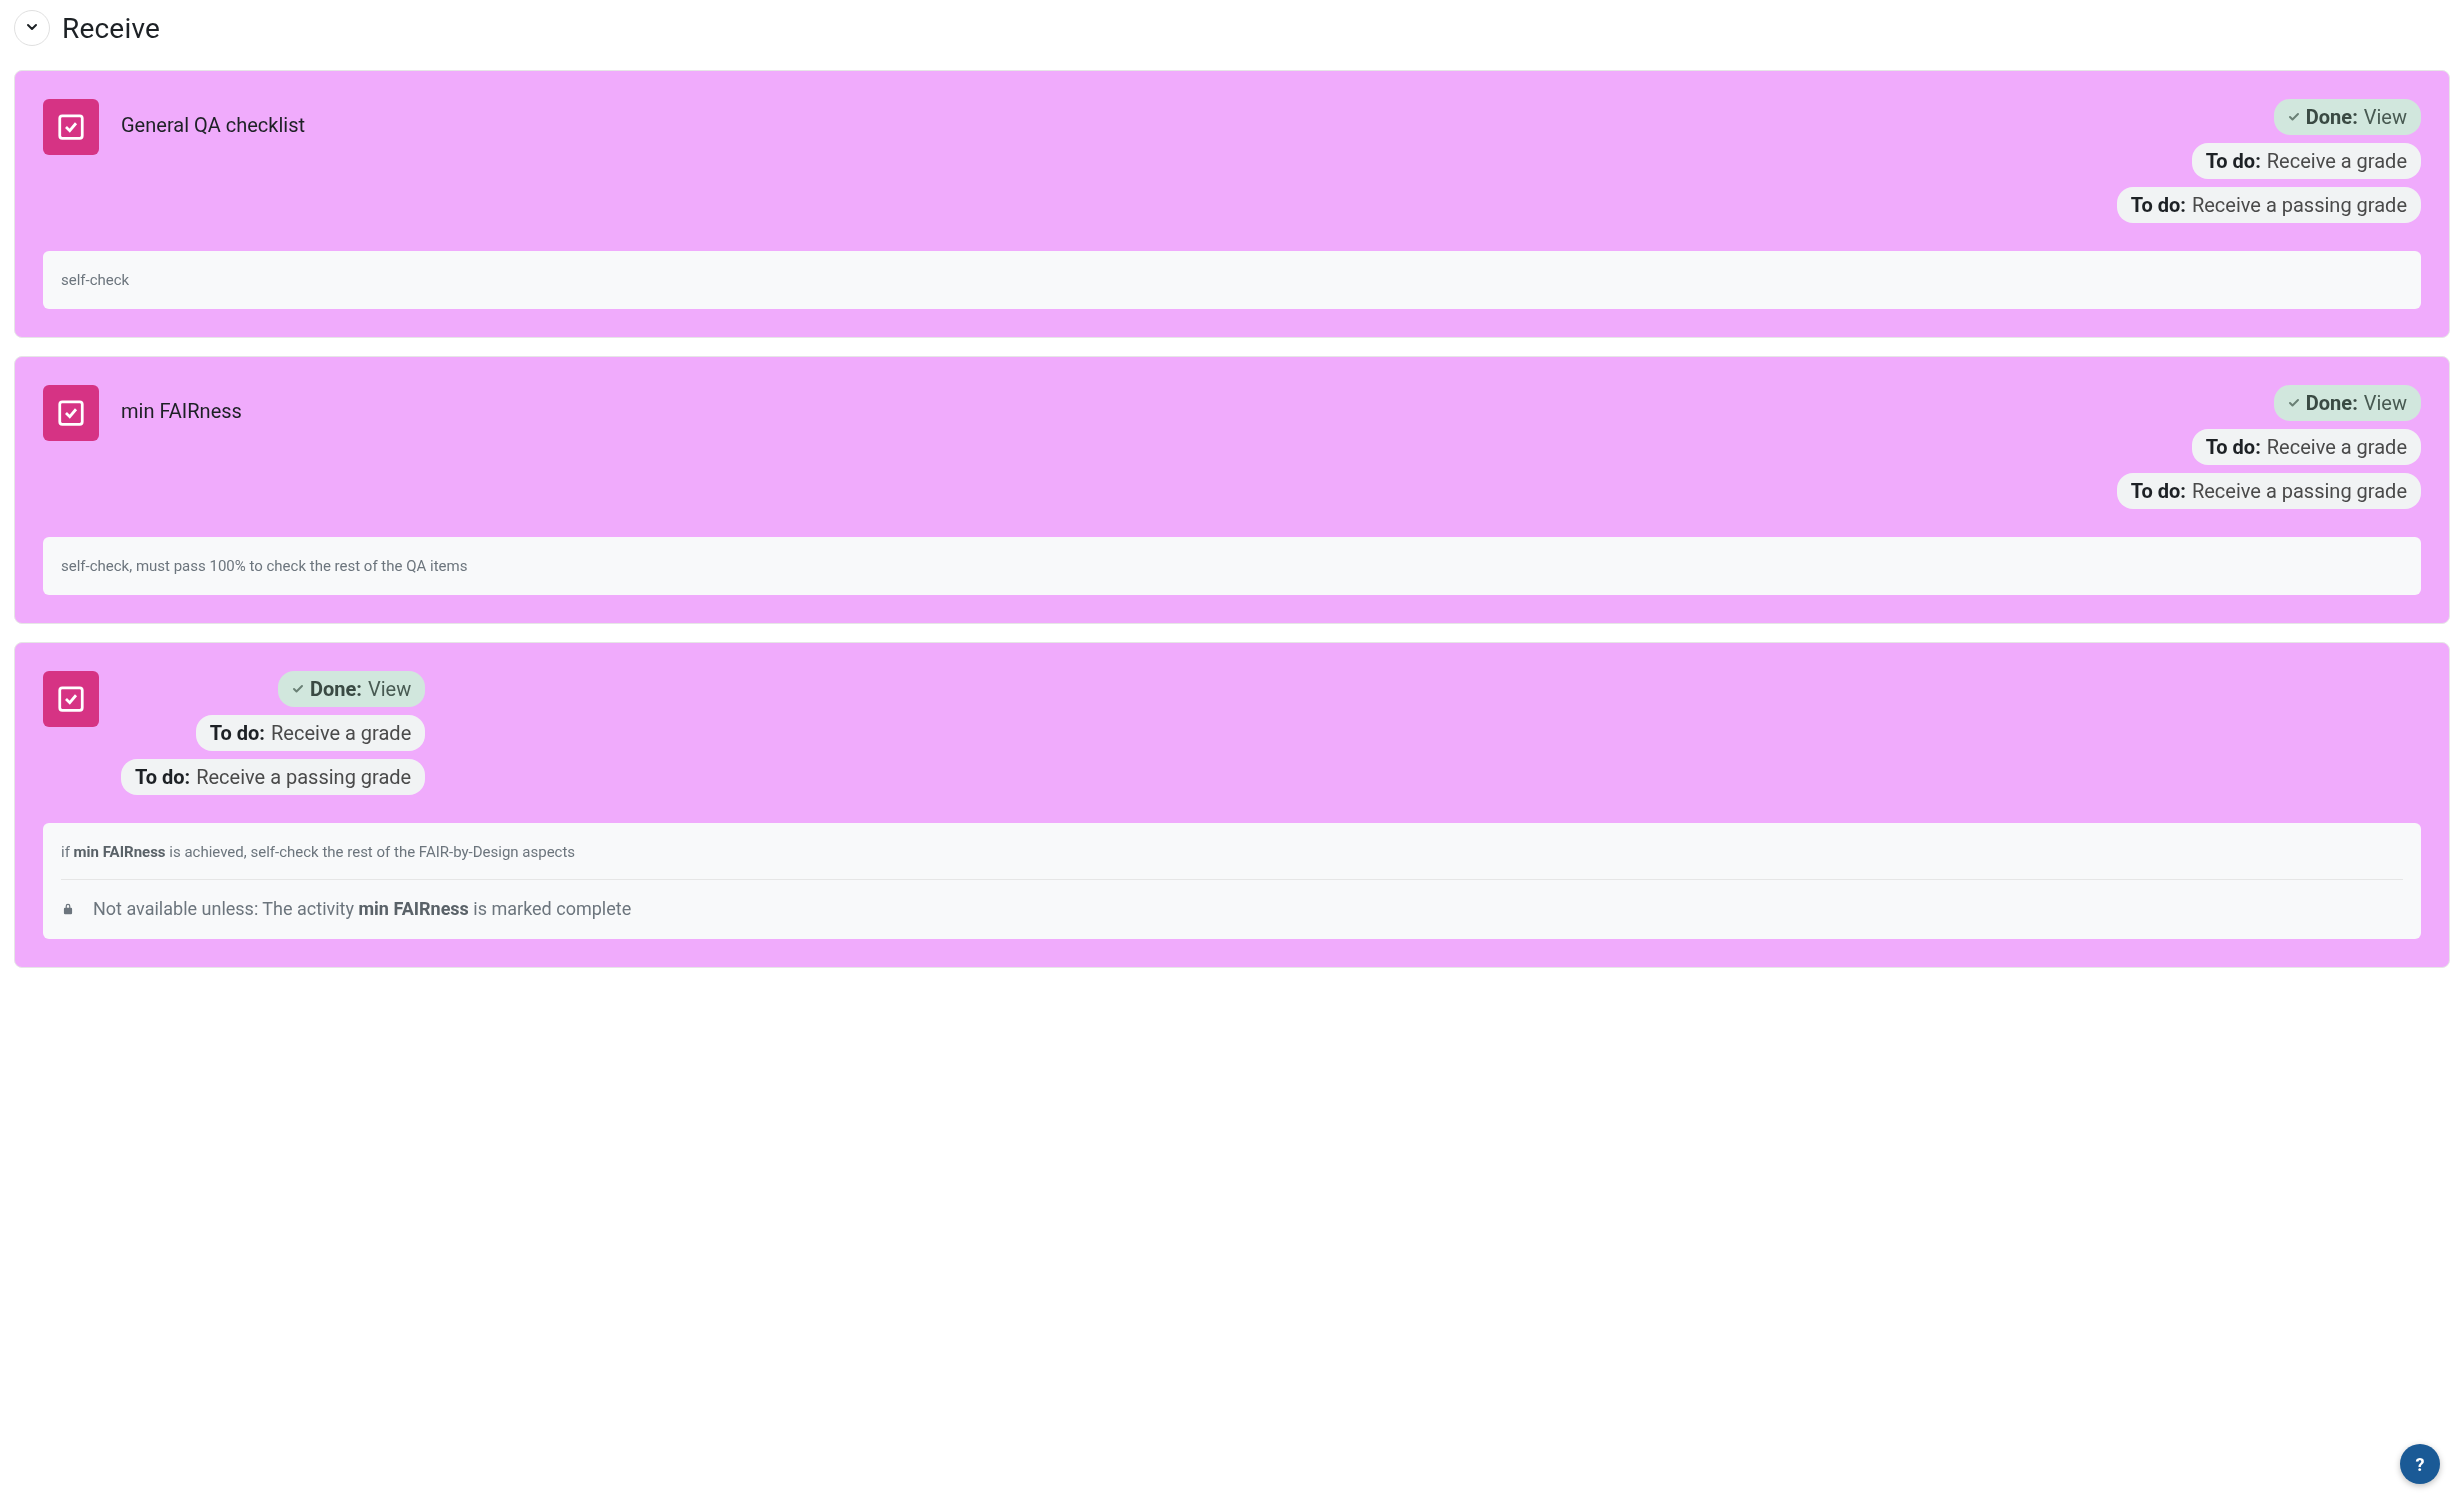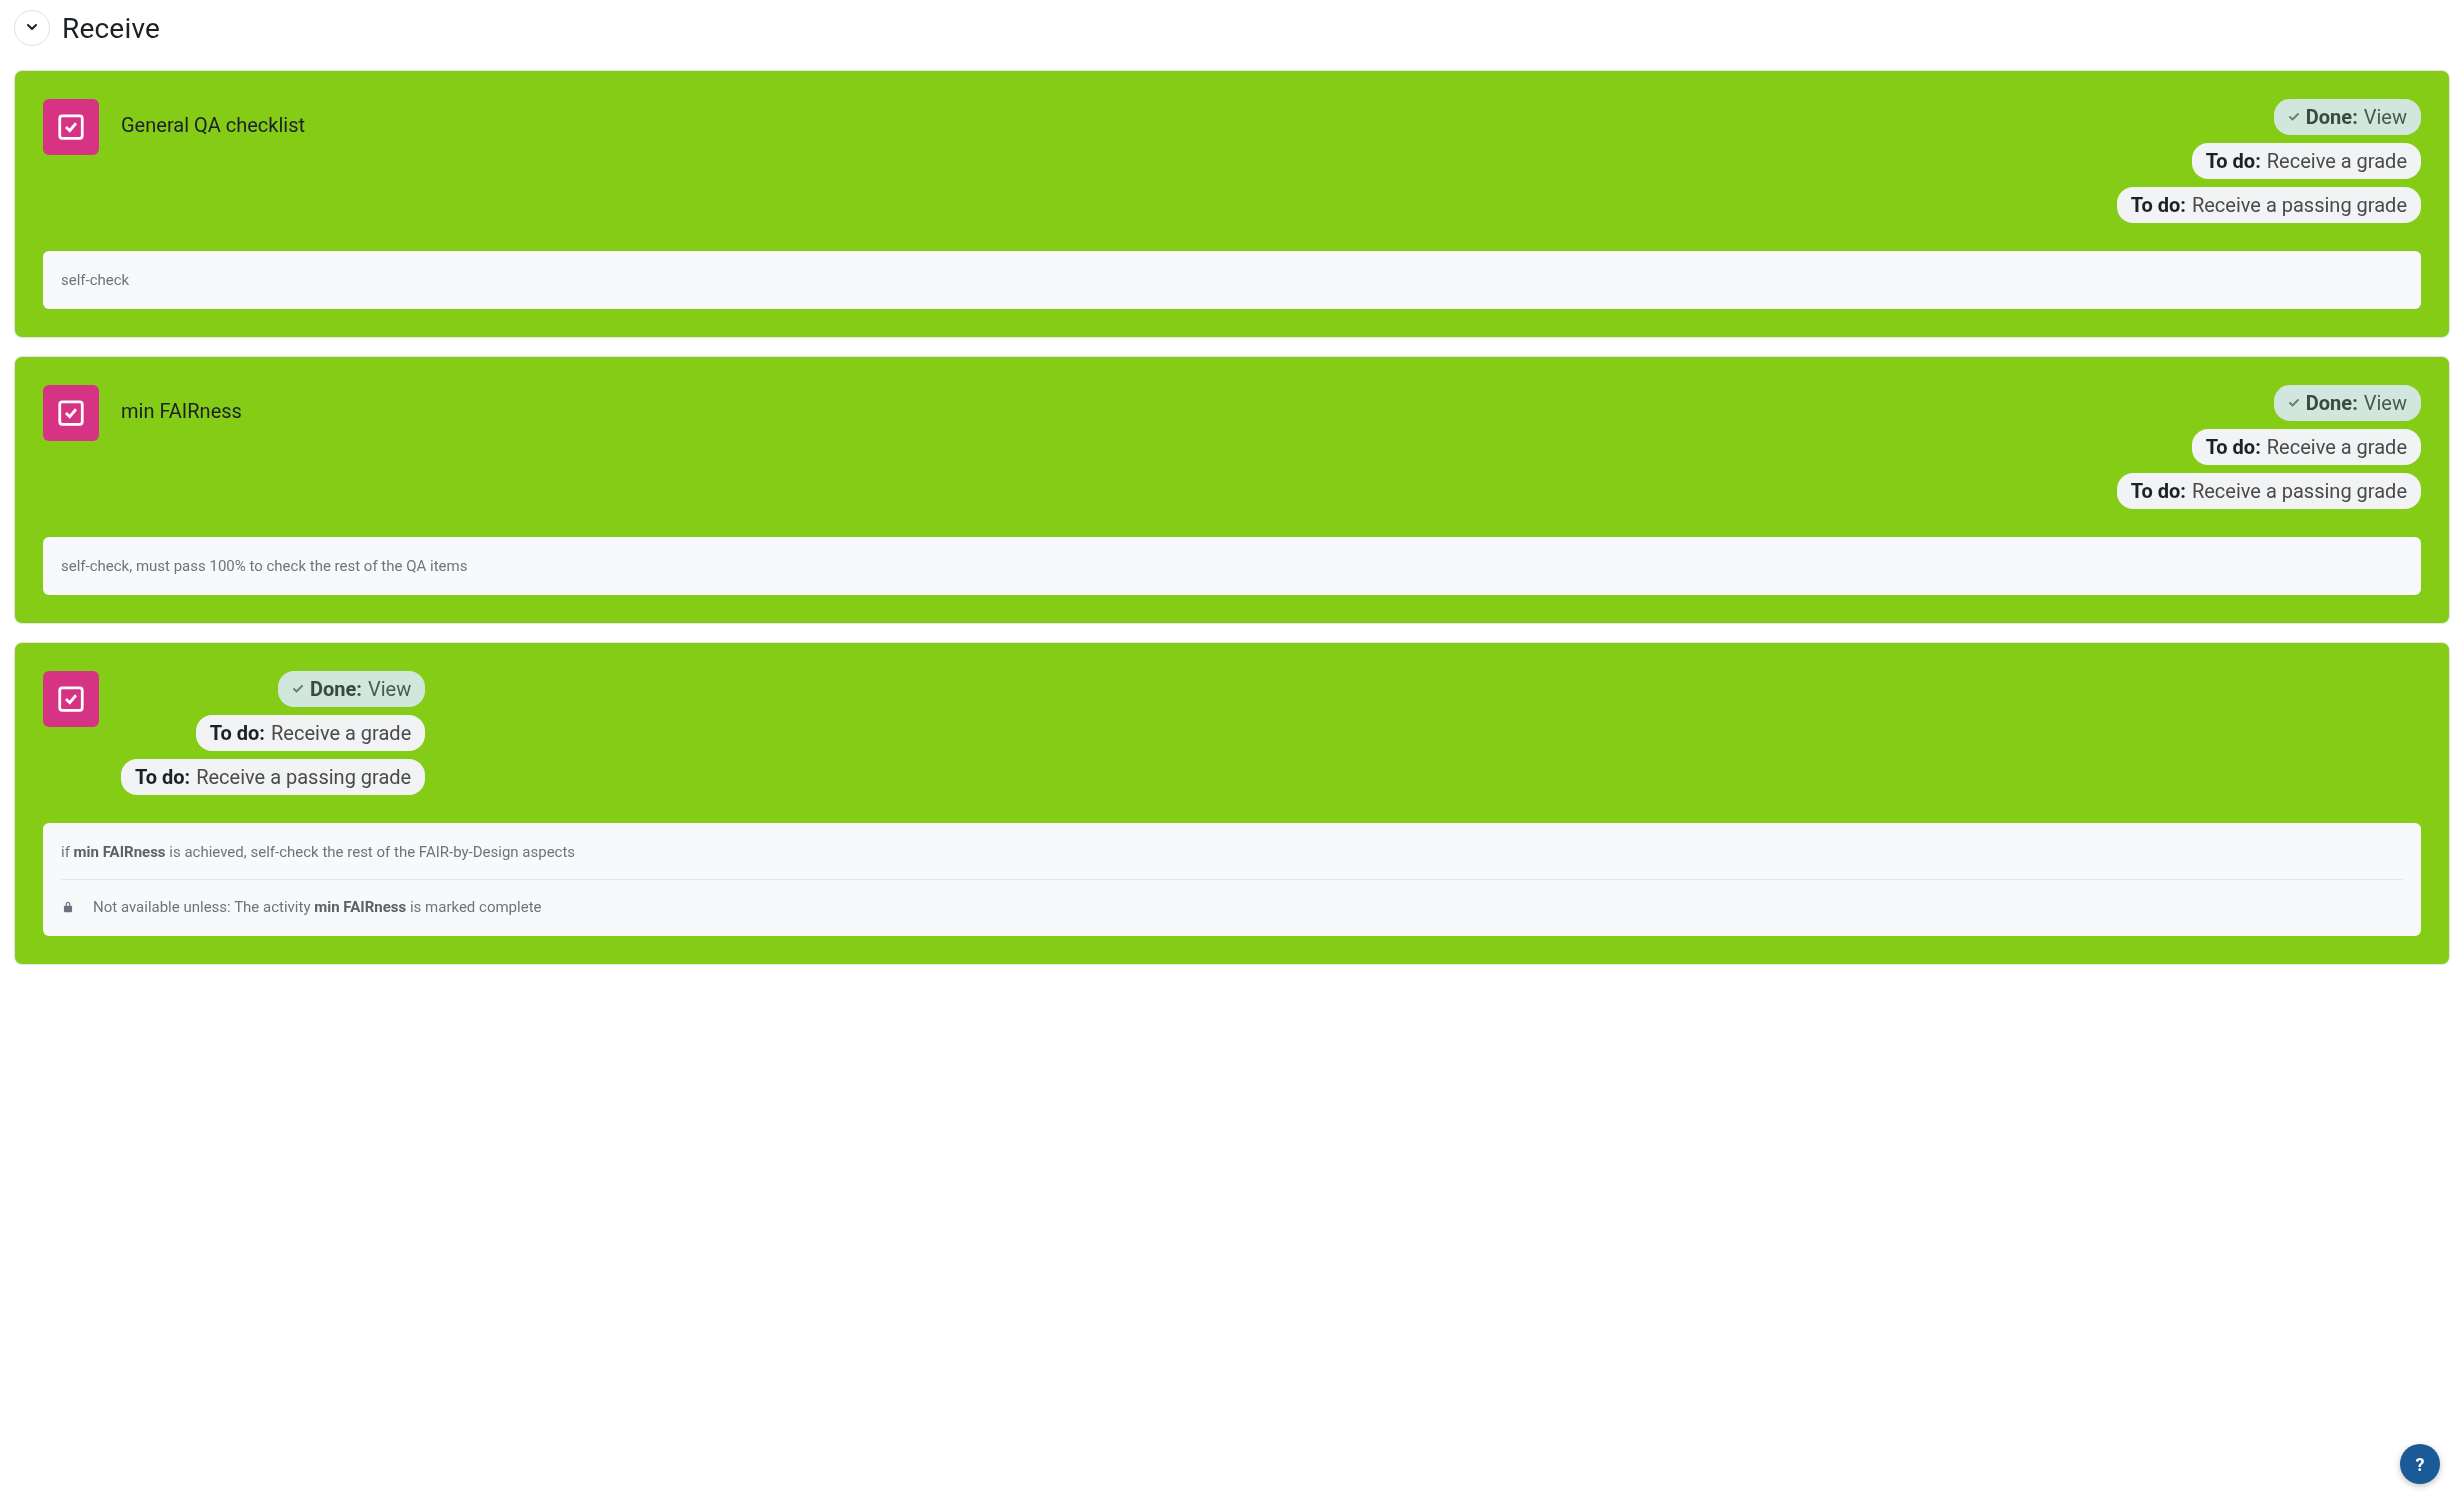--- a/index.html
+++ b/index.html
@@ -31,21 +31,21 @@
     font-size: 28px;
     font-weight: 400;
     color: #1d2125;
     letter-spacing: 0.2px;
   }
   .activity-card {
     border: 1px solid #e6e6e6;
     border-radius: 8px;
     padding: 28px;
     margin-bottom: 18px;
-    background: #84cc16;
+    background: #f0abfc;
   }
   .activity-top {
     display: flex;
     gap: 22px;
     align-items: flex-start;
   }
   .activity-icon {
     width: 56px;
     height: 56px;
     background: #d63384;
@@ -101,21 +101,21 @@
   .desc-text { color:#6c757d; }
   .desc-text .bold { font-weight:700; color:#5a6268; }
   .lock-row {
     display: flex;
     align-items: center;
     gap: 18px;
     border-top: 1px solid #e6e6e6;
     margin-top: 18px;
     padding-top: 18px;
     color: #6c757d;
-    font-size: 15px;
+    font-size: 18px;
   }
   .lock-row .lock-icn { display:inline-flex; color:#6c757d; }
   .lock-row .lock-icn svg { width:14px; height:14px; }
   .lock-row .bold { font-weight:700; color:#5a6268; }
   .help-fab {
     position: fixed;
     right: 24px;
     bottom: 20px;
     width: 40px;
     height: 40px;

